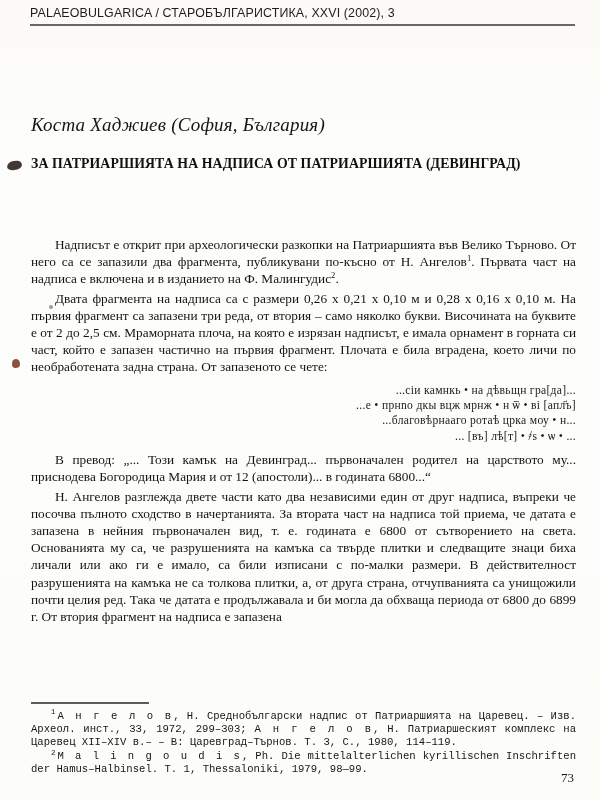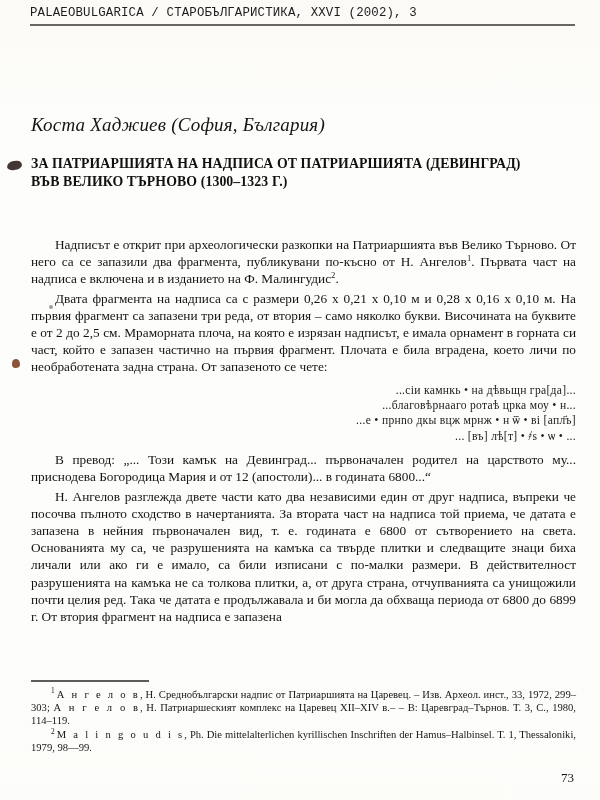--- a/index.html
+++ b/index.html
@@ -32,21 +32,21 @@
     position: absolute;
     left: 30px;
     top: 6px;
     width: 545px;
   }
   .runhead-text {
     font-size: 12.4px;
     letter-spacing: 0.15px;
     color: #1d1d1d;
     white-space: nowrap;
-    font-family: Liberation Mono, monospace;
+    font-family: Liberation Sans, sans-serif;
   }
   .runhead-rule {
     margin-top: 4px;
     height: 2px;
     background: #4c4c4c;
     width: 545px;
     opacity: 0.85;
   }
 
   
@@ -113,22 +113,23 @@
   .inscription .iline {
     white-space: nowrap;
     display: block;
     text-align: right;
   }
 
   
   .footnotes {
     position: absolute;
     left: 31px;
-    top: 680px;
-    width: 545px;
+    top: 702px;
+    width: 545px;
+    font-family: Liberation Mono, monospace;
   }
   .fn-rule {
     width: 118px;
     height: 1.6px;
     background: #4a4a4a;
     margin-bottom: 6px;
     opacity: 0.9;
   }
   p.fnote {
     margin: 0;
@@ -202,33 +203,32 @@
   </div>
 
   <div class="mark mark-dark"></div>
   <div class="mark mark-red"></div>
   <div class="mark mark-speck"></div>
 
   <div class="author">Коста Хаджиев (София, България)</div>
 
   <div class="title">
     <span class="ln">ЗА ПАТРИАРШИЯТА НА НАДПИСА ОТ ПАТРИАРШИЯТА (ДЕВИНГРАД)</span>
-    <span class="ln">ВЪВ ВЕЛИКО ТЪРНОВО (1300–1323 Г.)</span>
   </div>
 
   <div class="body">
 
     <p class="para indent"><span>Надписът е открит при археологически разкопки на Патриаршията във Велико Търново. От него са се запазили два фрагмента, публикувани по-късно от Н. Ангелов</span><sup class="fn">1</sup><span>. Първата част на надписа е включена и в изданието на Ф. Малингу­дис</span><sup class="fn">2</sup><span>.</span></p>
 
     <p class="para indent">Двата фрагмента на надписа са с размери 0,26 х 0,21 х 0,10 м и 0,28 х 0,16 х 0,10  м. На първия фрагмент са запазени три реда, от втория – само няколко букви. Височината на буквите е от 2 до 2,5 см. Мраморната плоча, на която е изрязан надписът, е имала орнамент в горната си част, който е запазен частично на първия фрагмент. Плочата е била вградена, което личи по необработената задна страна. От запазеното се чете:</p>
 
     <div class="inscription">
       <span class="iline">...сіи камнкь • на дѣвьщн гра[да]...</span>
+      <span class="iline">...е • прнno дкы вцж мрнж • н ѿ • ві [апл҃ъ]</span>
       <span class="iline">...благовѣрнааго ротаѣ црка моу • н...</span>
-      <span class="iline">...е • прнno дкы вцж мрнж • н ѿ • ві [апл҃ъ]</span>
       <span class="iline">... [въ] лѣ[т] • ҂ѕ • ѡ • ...</span>
     </div>
 
     <p class="para indent"><span>В превод: „... Този камък на Девинград... първоначален родител на царството му... приснодева Богородица Мария и от </span><span class="it">12</span><span> (апостоли)... в годината 6800...“</span></p>
 
     <p class="para indent">Н. Ангелов разглежда двете части като два независими един от друг надписа, въпреки че посочва пълното сходство в начертанията. За втората част на надписа той приема, че датата е запазена в нейния първоначален вид, т. е. годината е 6800 от сътворението на света. Основанията му са, че разрушенията на камъка са твърде плитки и следващите знаци биха личали или ако ги е имало, са били изписани с по-малки размери. В действителност разрушенията на камъка не са толкова плитки, а, от друга страна, отчупванията са унищожили почти целия ред. Така че датата е продължавала и би могла да обхваща периода от 6800 до 6899 г. От втория фрагмент на надписа е запазена</p>
   </div>
 
   <div class="footnotes">
     <div class="fn-rule"></div>

